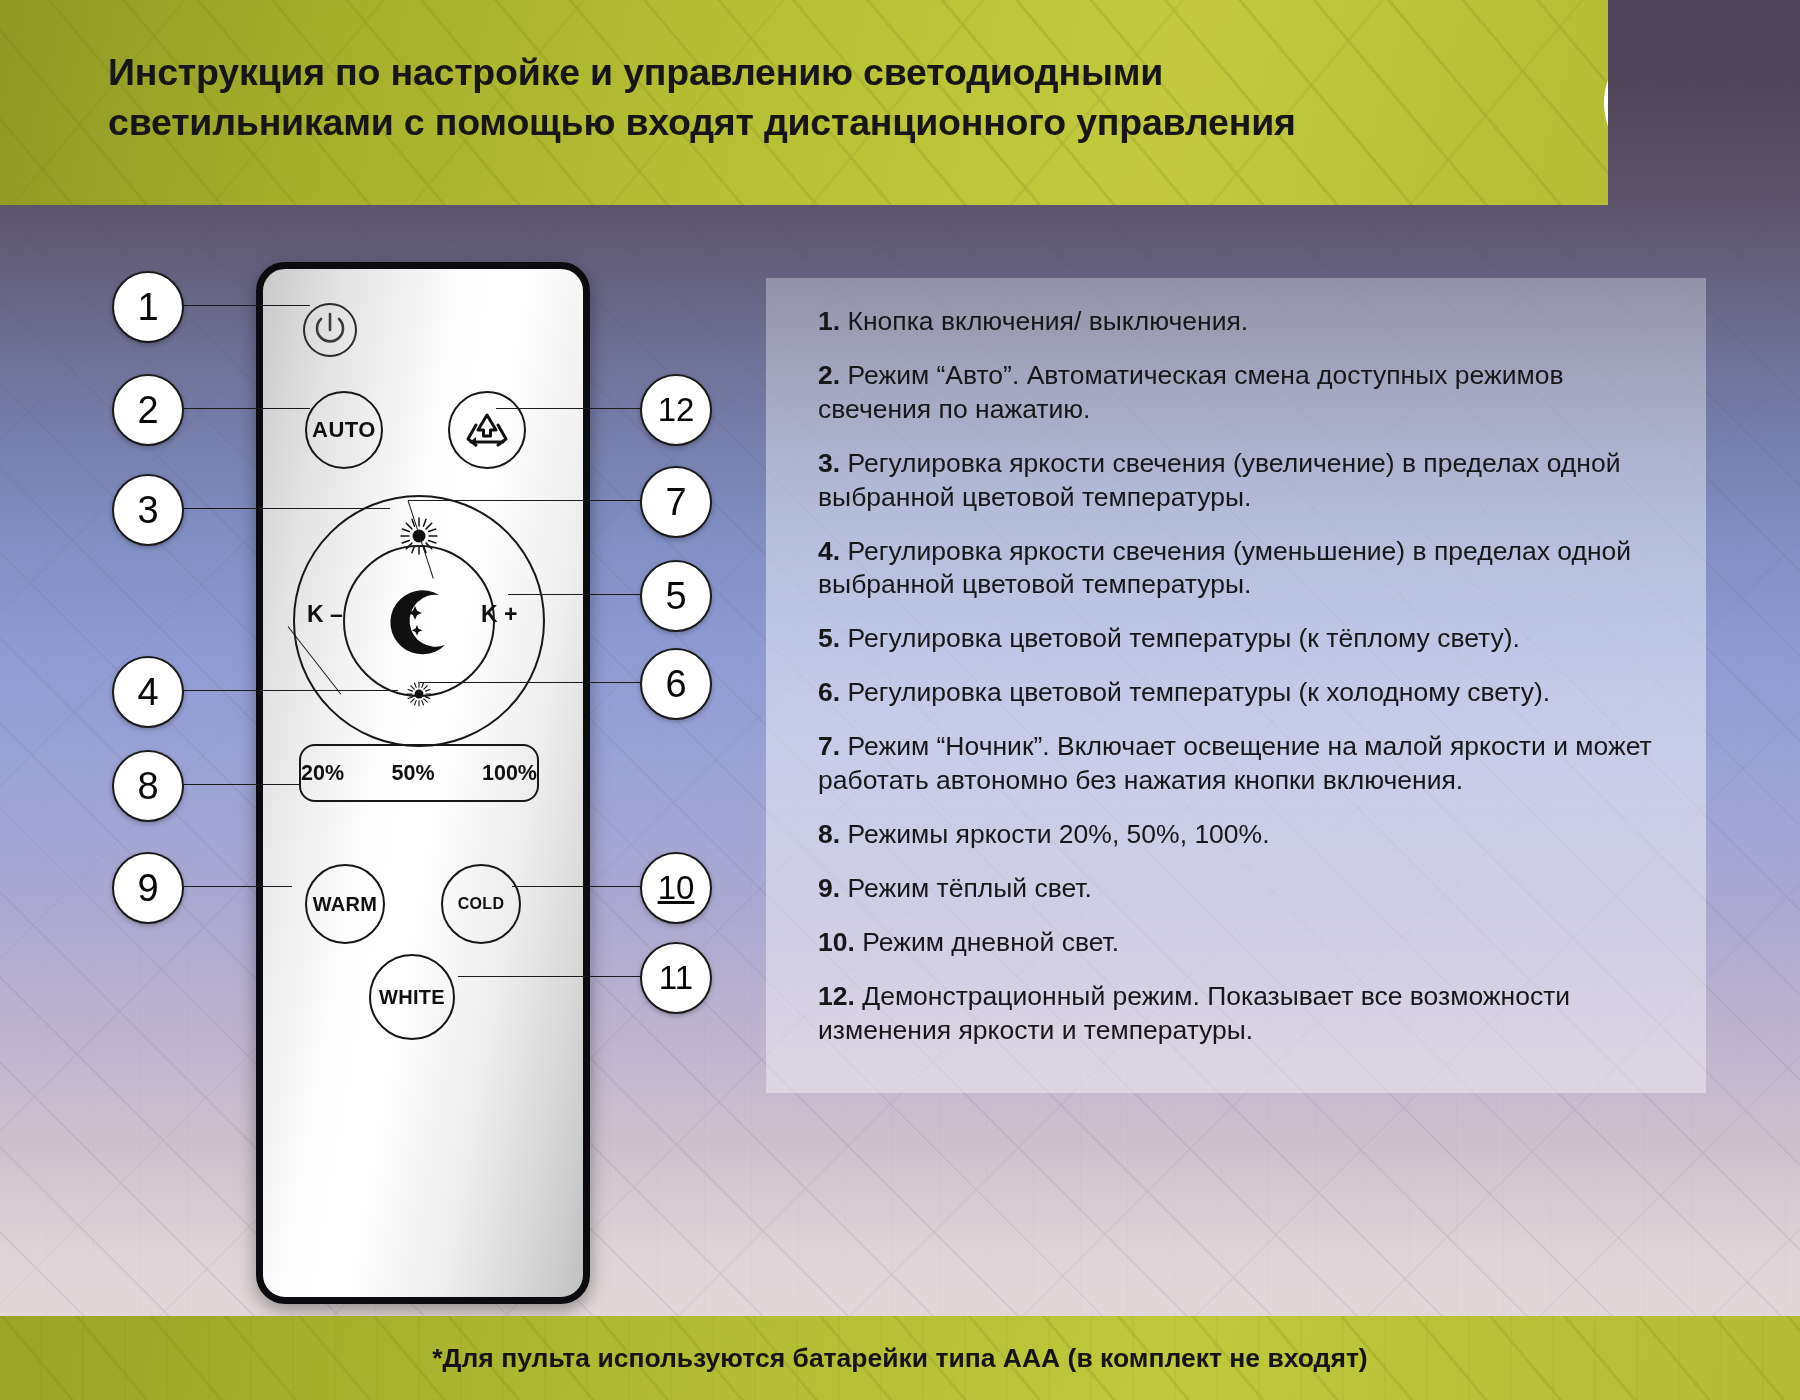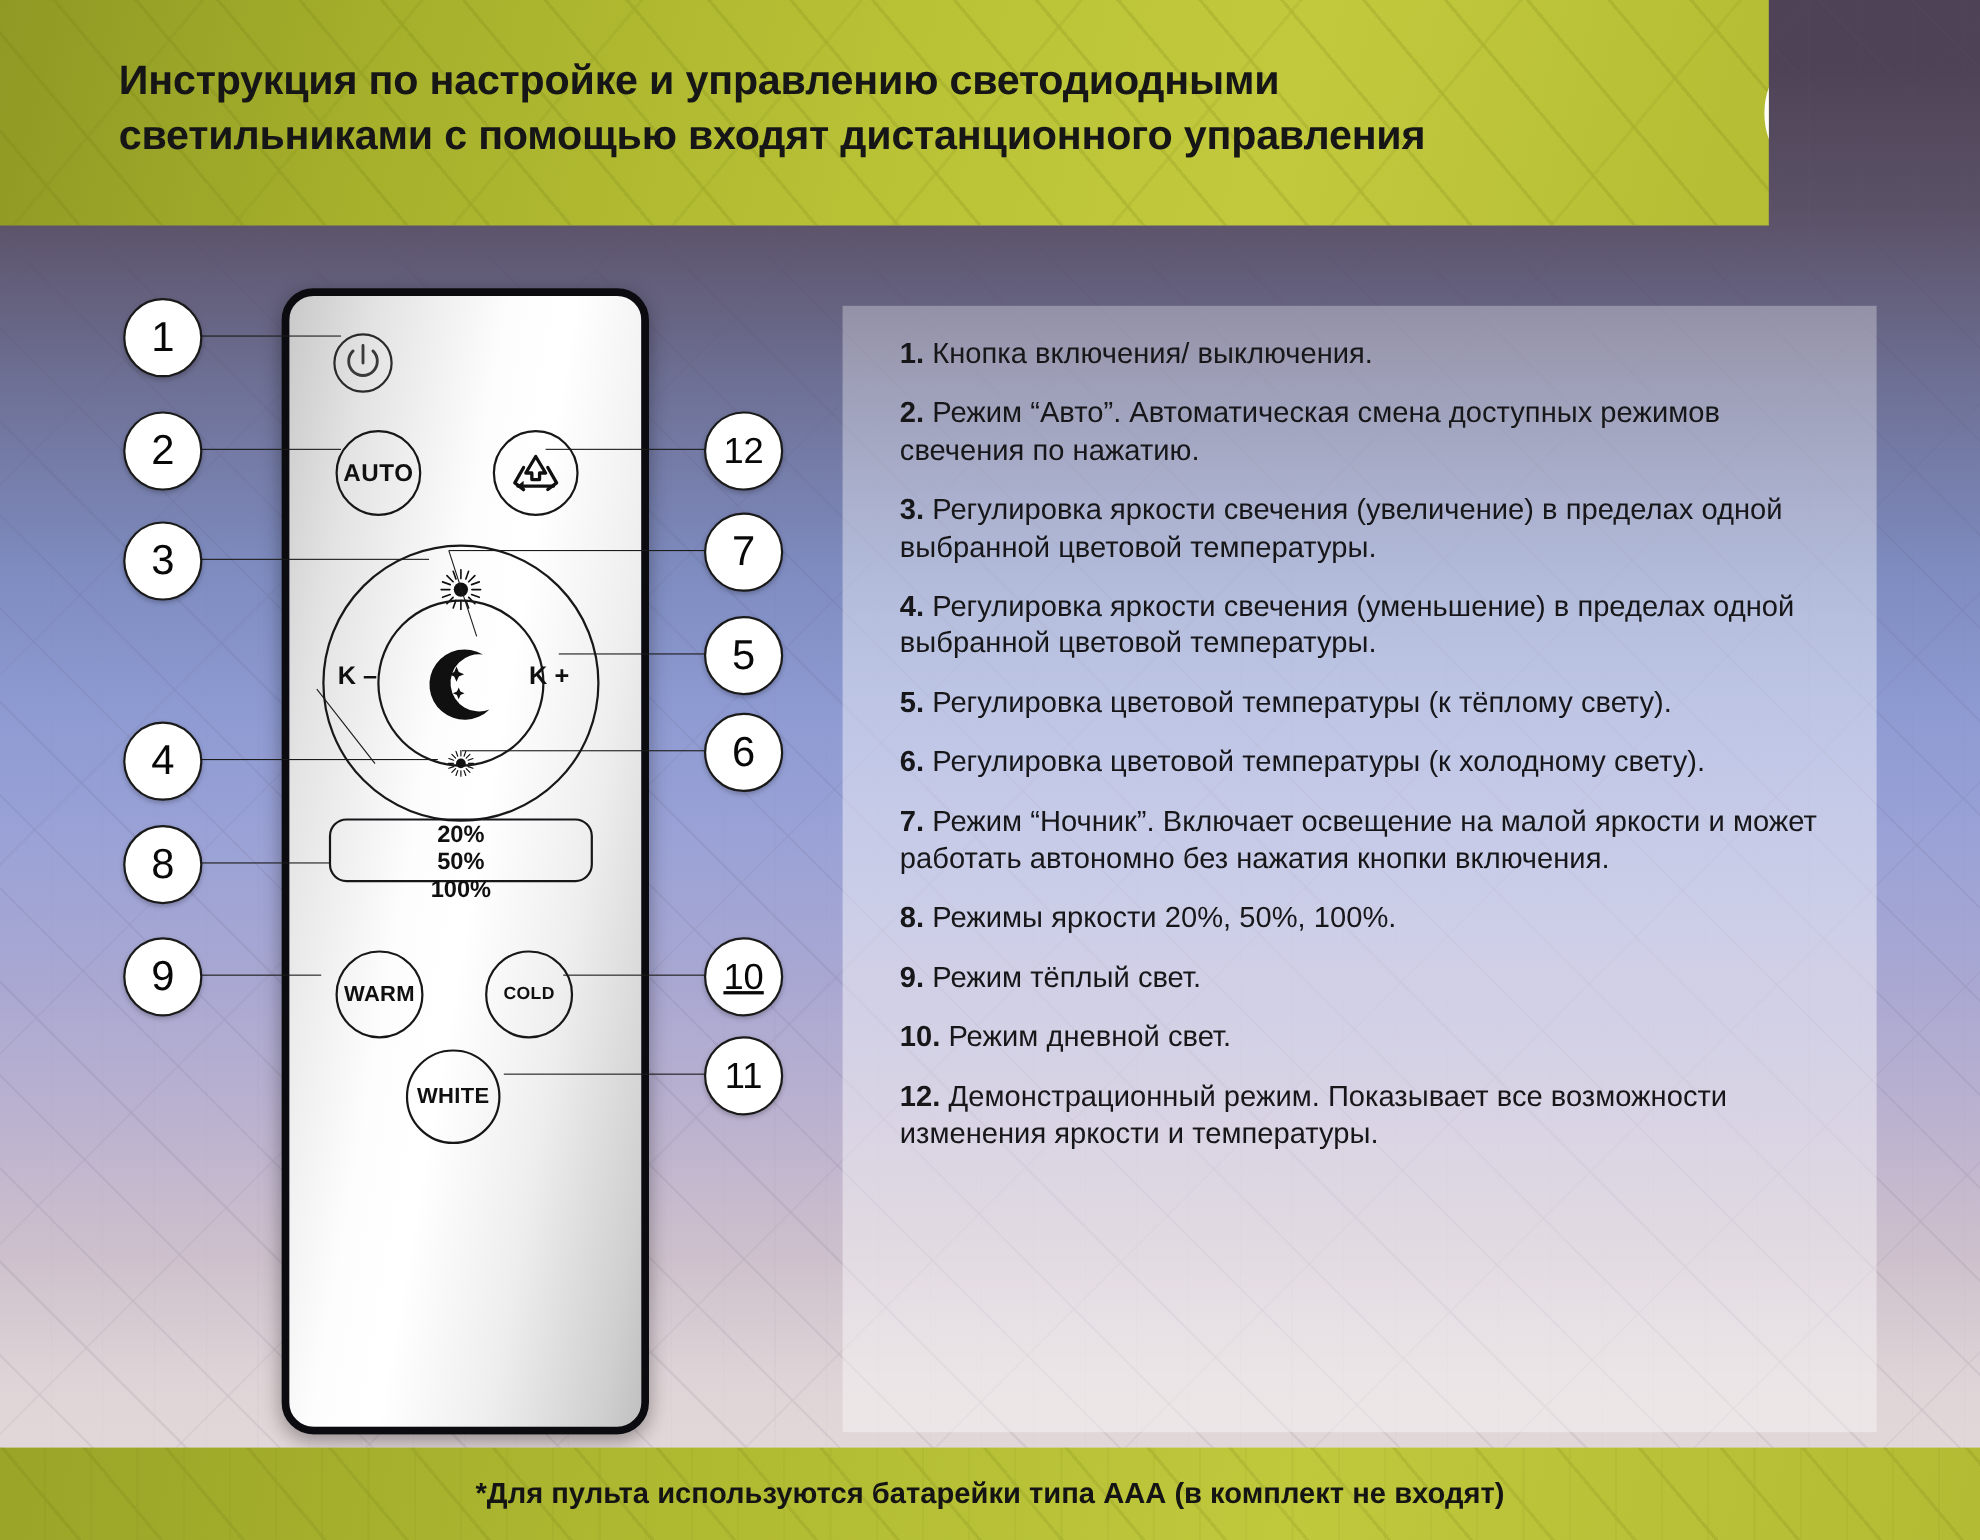--- a/index.html
+++ b/index.html
@@ -110,40 +110,40 @@
   }
   .kminus{position:absolute;left:44px;top:332px;font-size:23px;font-weight:bold;color:#101010;}
   .kplus{position:absolute;left:218px;top:332px;font-size:23px;font-weight:bold;color:#101010;}
   .sun-up{position:absolute;left:137px;top:248px;width:38px;height:38px;}
   .sun-dn{position:absolute;left:143px;top:412px;width:26px;height:26px;}
 
   .bright-bar{
     position:absolute;left:36px;top:475px;width:240px;height:58px;
     border:2.6px solid #17171a;border-radius:16px;box-sizing:border-box;
     display:flex;align-items:center;justify-content:space-between;
-    font-size:21.5px;font-weight:bold;color:#101010;flex-direction:column;
+    font-size:21.5px;font-weight:bold;color:#101010;
   }
 
   
   .bubble{
     position:absolute;width:68px;height:68px;border-radius:50%;
     background:#ffffff;border:2.2px solid #1a1a1a;
     display:flex;align-items:center;justify-content:center;
     font-size:38px;font-weight:500;color:#080808;
     box-shadow:0 2px 5px rgba(0,0,0,.25);
     z-index:6;
   }
   .bubble.wide{font-size:33px;}
   .lead{
     position:absolute;height:0;border-top:1.9px solid #1b1b1b;z-index:3;
   }
 
   
   .text-panel{
-    position:absolute;left:766px;top:278px;width:940px;height:1024px;
+    position:absolute;left:766px;top:278px;width:940px;height:815px;
     background:linear-gradient(to bottom,
       rgba(255,255,255,.30) 0%,
       rgba(255,255,255,.42) 28%,
       rgba(255,255,255,.46) 58%,
       rgba(255,255,255,.40) 100%);
   }
   .text-list{
     position:absolute;left:52px;top:27px;width:850px;
     font-size:26.5px;color:#17171a;line-height:1.28;
   }

